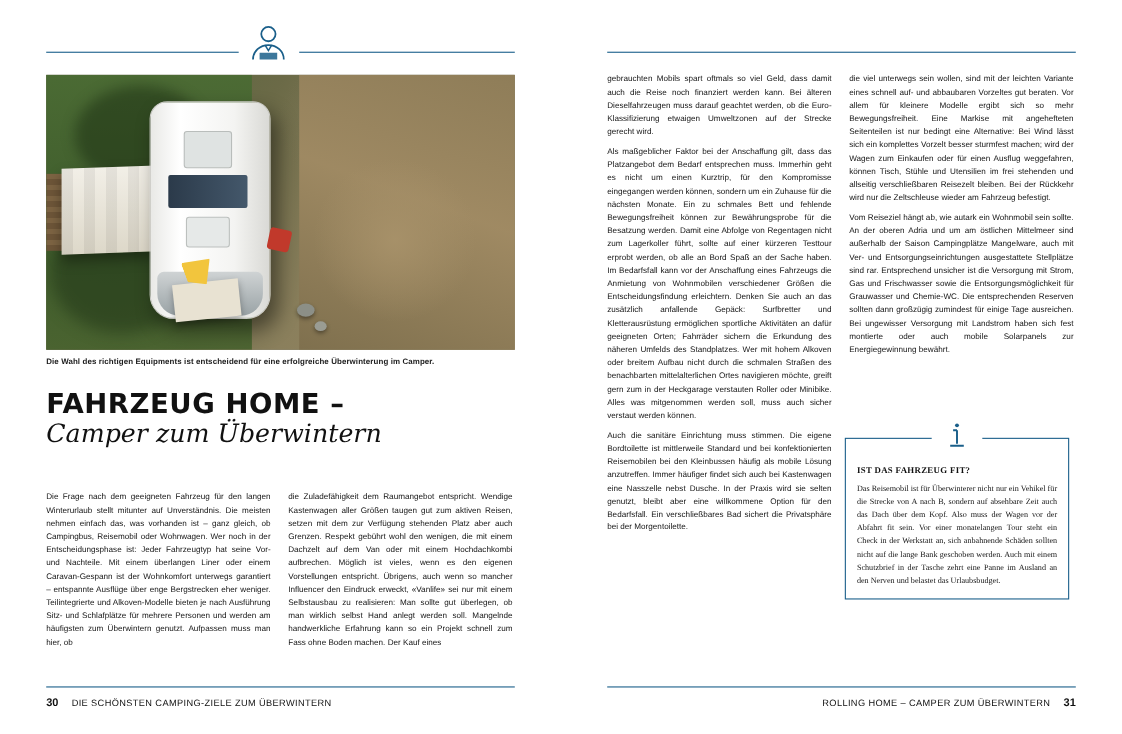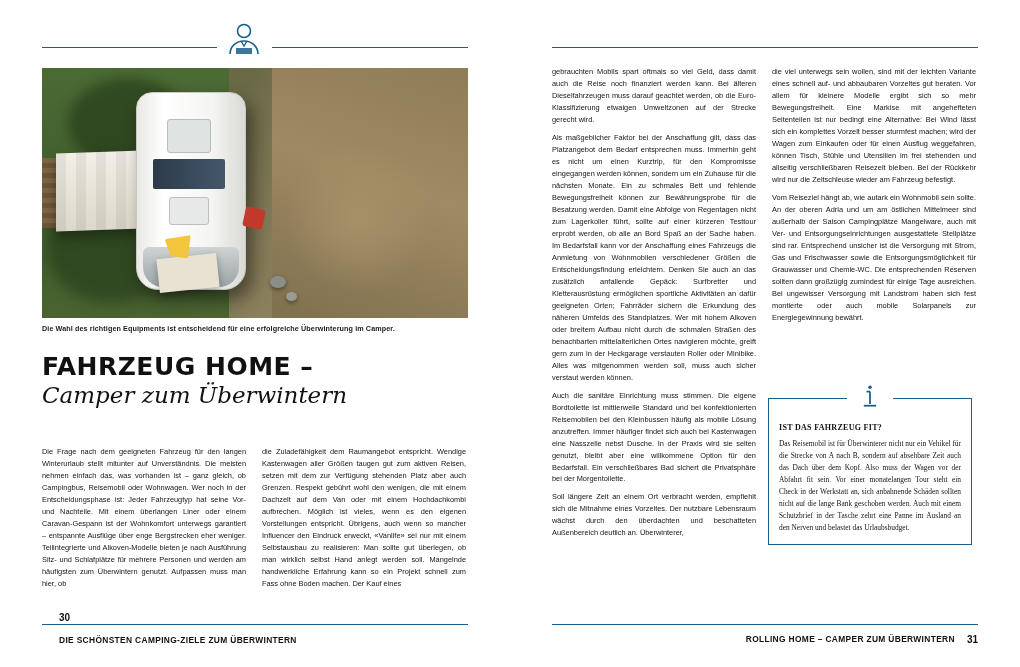--- a/index.html
+++ b/index.html
@@ -293,41 +293,39 @@
     left: 42px;
     width: 426px;
   }
   .footer-left {
     position: absolute;
     bottom: 22px;
     left: 42px;
     display: flex;
     align-items: baseline;
     gap: 12px;
-    flex-direction: column;
   }
   .footer-right {
     position: absolute;
     bottom: 22px;
     right: 42px;
     display: flex;
     align-items: flex-start;
     gap: 12px;
   }
   .folio {
     font-size: 10px;
     font-weight: bold;
     color: #111;
   }
   .running-head {
     font-size: 8.4px;
-    font-weight: bold;
+    font-weight: normal;
     letter-spacing: .35px;
     color: #111;
-    margin-left: 17px;
   }
 </style>
 </head>
 <body>
 
 <div class="spread">
 
   <div class="page page-left">
 
     <div class="top-rule rule-left-a"></div>
@@ -389,21 +387,20 @@
 
   <div class="page page-right">
 
     <div class="top-rule rule-right-a"></div>
 
     <div class="cols cols-right">
       <div class="col">
         <p>gebrauchten Mobils spart oftmals so viel Geld, dass damit auch die Reise noch finanziert werden kann. Bei älteren Dieselfahrzeugen muss darauf geachtet werden, ob die Euro-Klassifizierung etwaigen Umweltzonen auf der Strecke gerecht wird.</p>
         <p>Als maßgeblicher Faktor bei der Anschaffung gilt, dass das Platzangebot dem Bedarf entsprechen muss. Immerhin geht es nicht um einen Kurztrip, für den Kompromisse eingegangen werden können, sondern um ein Zuhause für die nächsten Monate. Ein zu schmales Bett und fehlende Bewegungsfreiheit können zur Bewährungsprobe für die Besatzung werden. Damit eine Abfolge von Regentagen nicht zum Lagerkoller führt, sollte auf einer kürzeren Testtour erprobt werden, ob alle an Bord Spaß an der Sache haben. Im Bedarfsfall kann vor der Anschaffung eines Fahrzeugs die Anmietung von Wohnmobilen verschiedener Größen die Entscheidungsfindung erleichtern. Denken Sie auch an das zusätzlich anfallende Gepäck: Surfbretter und Kletterausrüstung ermöglichen sportliche Aktivitäten an dafür geeigneten Orten; Fahrräder sichern die Erkundung des näheren Umfelds des Standplatzes. Wer mit hohem Alkoven oder breitem Aufbau nicht durch die schmalen Straßen des benachbarten mittelalterlichen Ortes navigieren möchte, greift gern zum in der Heckgarage verstauten Roller oder Minibike. Alles was mitgenommen werden soll, muss auch sicher verstaut werden können.</p>
         <p>Auch die sanitäre Einrichtung muss stimmen. Die eigene Bordtoilette ist mittlerweile Standard und bei konfektionierten Reisemobilen bei den Kleinbussen häufig als mobile Lösung anzutreffen. Immer häufiger findet sich auch bei Kastenwagen eine Nasszelle nebst Dusche. In der Praxis wird sie selten genutzt, bleibt aber eine willkommene Option für den Bedarfsfall. Ein verschließbares Bad sichert die Privatsphäre bei der Morgentoilette.</p>
-        <p>Soll längere Zeit an einem Ort verbracht werden, empfiehlt sich die Mitnahme eines Vorzeltes. Der nutzbare Lebensraum wächst durch den überdachten und beschatteten Außenbereich deutlich an. Überwinterer,</p>
       </div>
       <div class="col">
         <p>die viel unterwegs sein wollen, sind mit der leichten Variante eines schnell auf- und abbaubaren Vorzeltes gut beraten. Vor allem für kleinere Modelle ergibt sich so mehr Bewegungsfreiheit. Eine Markise mit angehefteten Seitenteilen ist nur bedingt eine Alternative: Bei Wind lässt sich ein komplettes Vorzelt besser sturmfest machen; wird der Wagen zum Einkaufen oder für einen Ausflug weggefahren, können Tisch, Stühle und Utensilien im frei stehenden und allseitig verschließbaren Reisezelt bleiben. Bei der Rückkehr wird nur die Zeltschleuse wieder am Fahrzeug befestigt.</p>
         <p>Vom Reiseziel hängt ab, wie autark ein Wohnmobil sein sollte. An der oberen Adria und um am östlichen Mittelmeer sind außerhalb der Saison Campingplätze Mangelware, auch mit Ver- und Entsorgungseinrichtungen ausgestattete Stellplätze sind rar. Entsprechend unsicher ist die Versorgung mit Strom, Gas und Frischwasser sowie die Entsorgungsmöglichkeit für Grauwasser und Chemie-WC. Die entsprechenden Reserven sollten dann großzügig zumindest für einige Tage ausreichen. Bei ungewisser Versorgung mit Landstrom haben sich fest montierte oder auch mobile Solarpanels zur Energiegewinnung bewährt.</p>
       </div>
     </div>
 
     <div class="infobox">
       <div class="infobox-icon">
         <svg viewBox="0 0 34 34" width="30" height="30">

